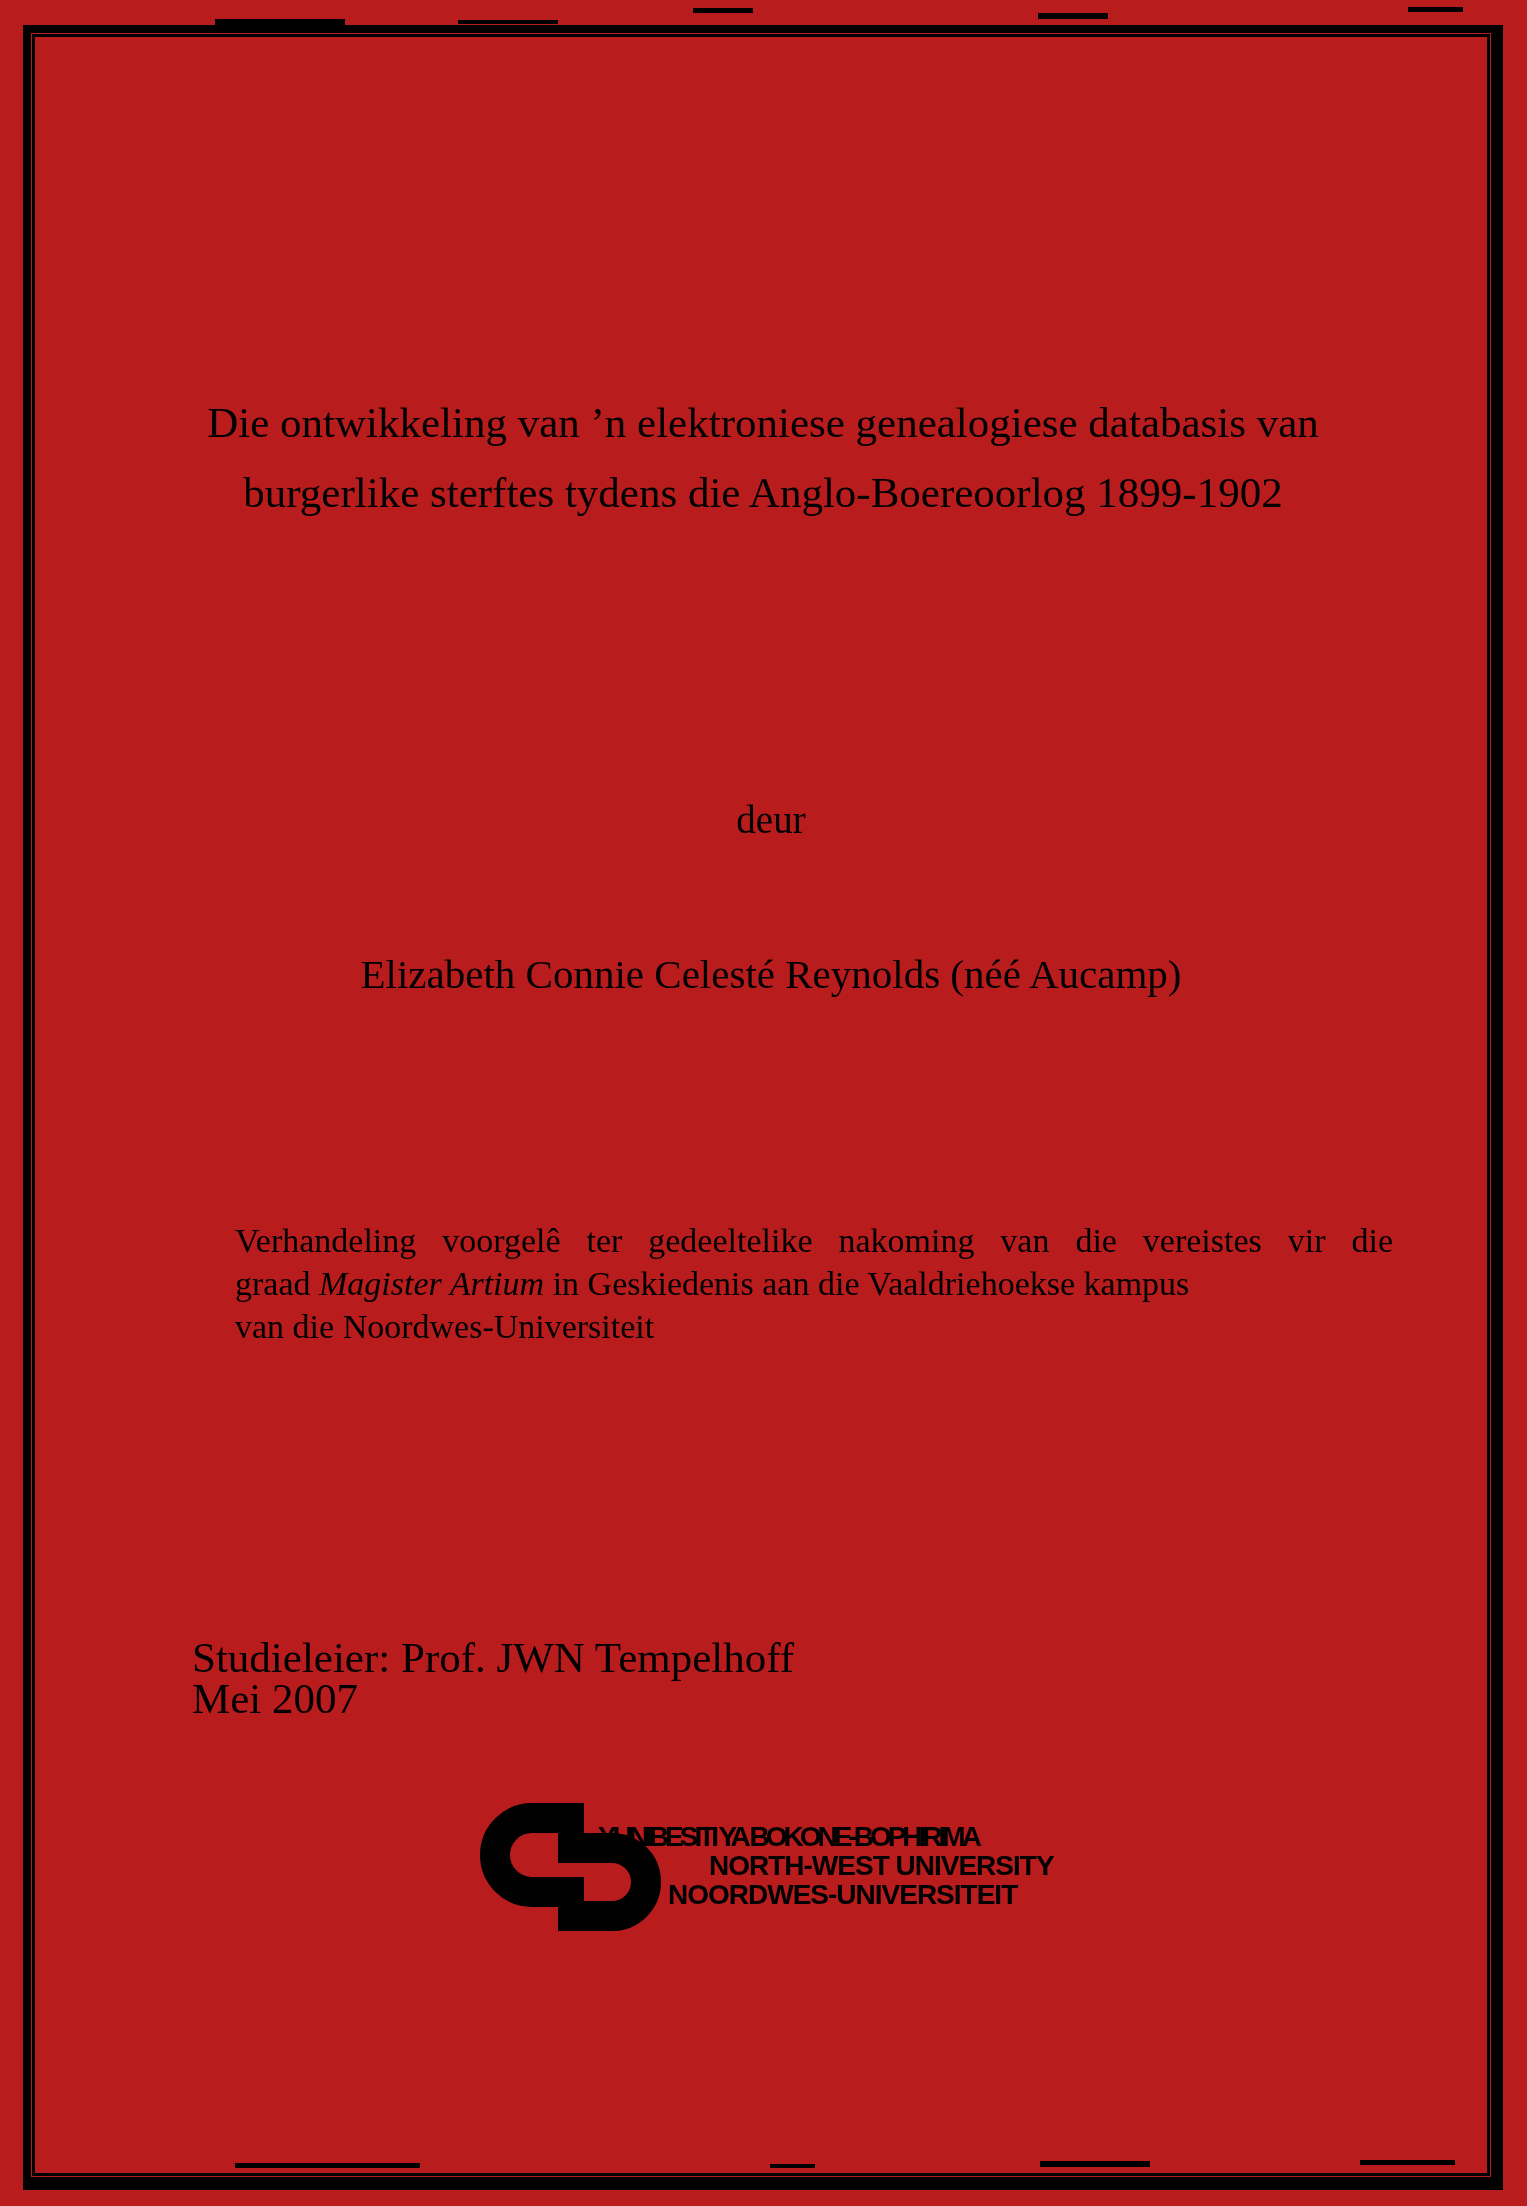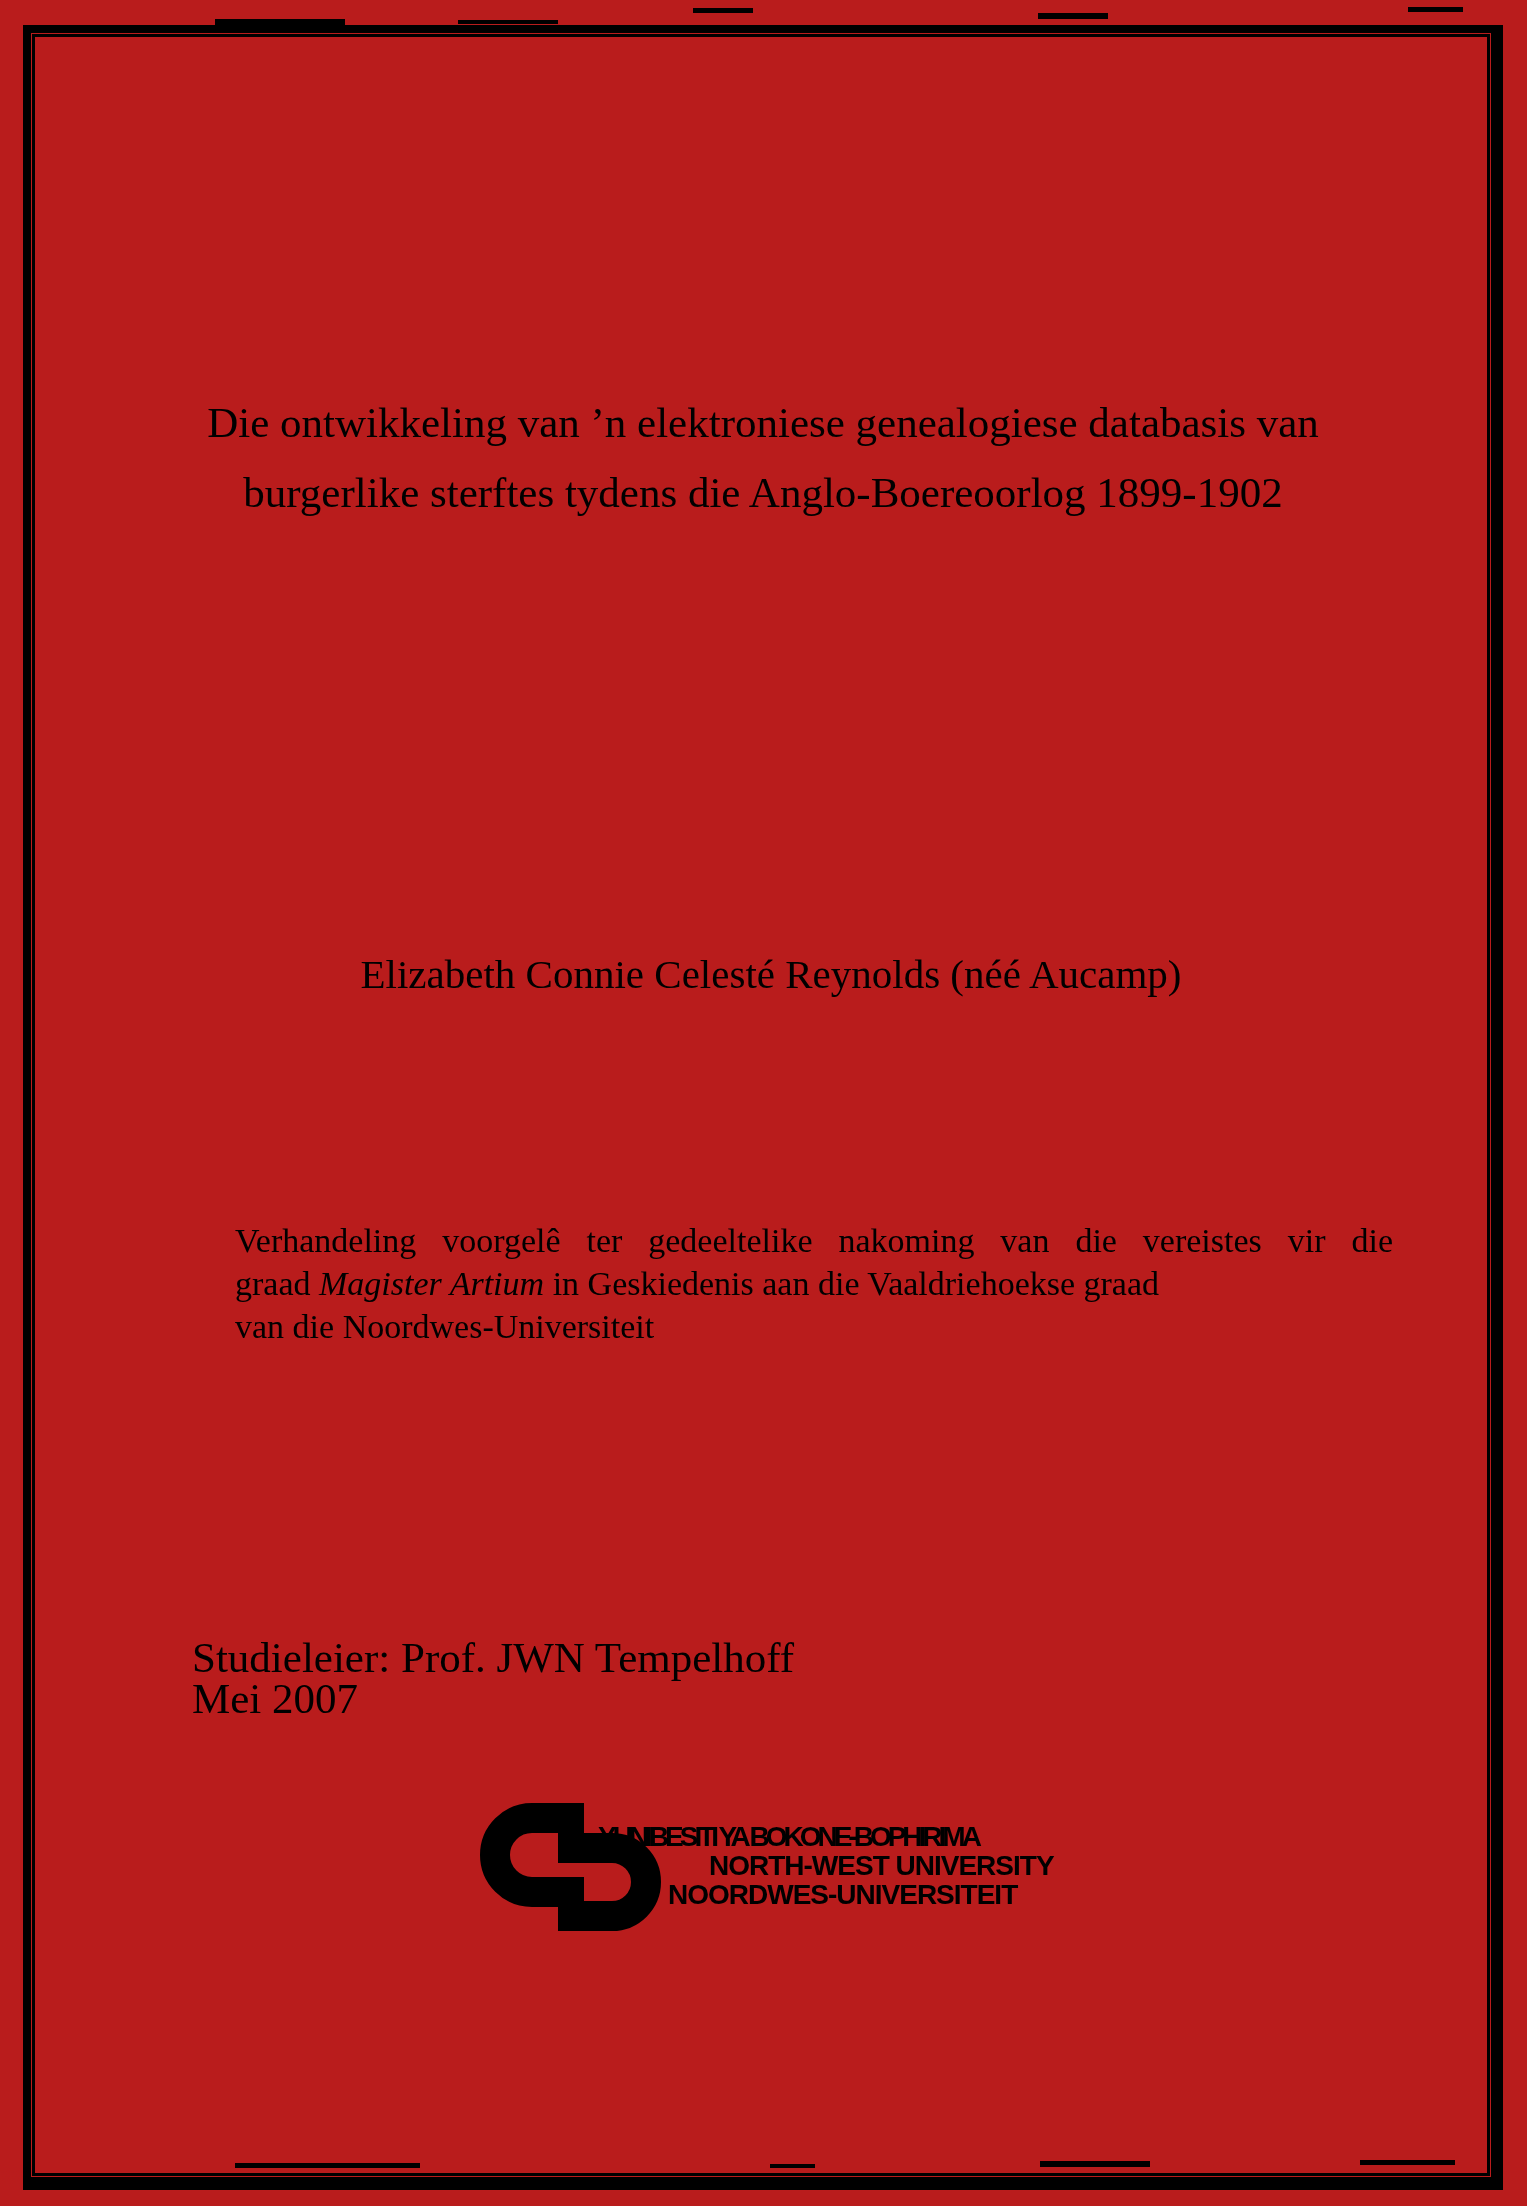--- a/index.html
+++ b/index.html
@@ -88,26 +88,27 @@
 
   <div class="frame-outer">
     <div class="frame-inner"></div>
   </div>
 
   <main class="content">
 
     <h1 class="title">Die ontwikkeling van ’n elektroniese genealogiese databasis van
 burgerlike sterftes tydens die Anglo-Boereoorlog 1899-1902</h1>
 
+    <div class="byline">deur</div>
 
     <div class="author">Elizabeth Connie Celesté Reynolds (néé Aucamp)</div>
 
     <div class="statement">
       <div class="just">Verhandeling voorgelê ter gedeeltelike nakoming van die vereistes vir die</div>
-      <div><span>graad </span><span class="italic">Magister Artium</span><span> in Geskiedenis aan die Vaaldriehoekse graad</span></div>
+      <div><span>graad </span><span class="italic">Magister Artium</span><span> in Geskiedenis aan die Vaaldriehoekse kampus</span></div>
       <div>van die Noordwes-Universiteit</div>
     </div>
 
     <div class="supervisor">
       <div>Studieleier: Prof. JWN Tempelhoff</div>
       <div>Mei 2007</div>
     </div>
 
     <div class="logo">
       <svg width="190" height="136" viewBox="0 0 190 136" xmlns="http://www.w3.org/2000/svg" aria-hidden="true">

